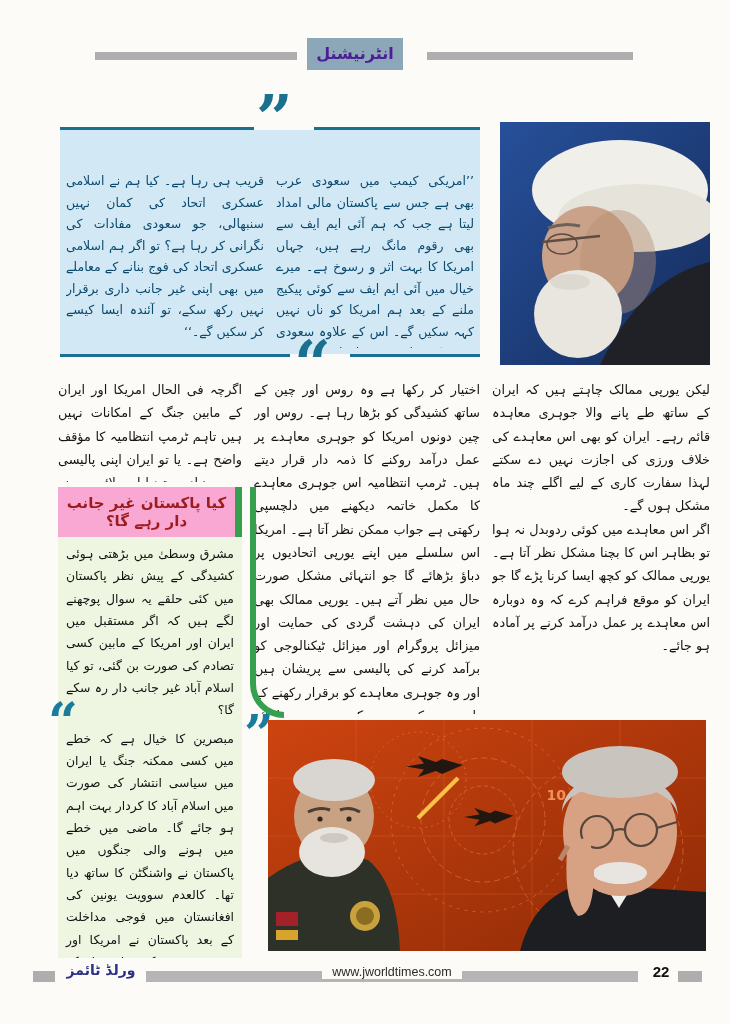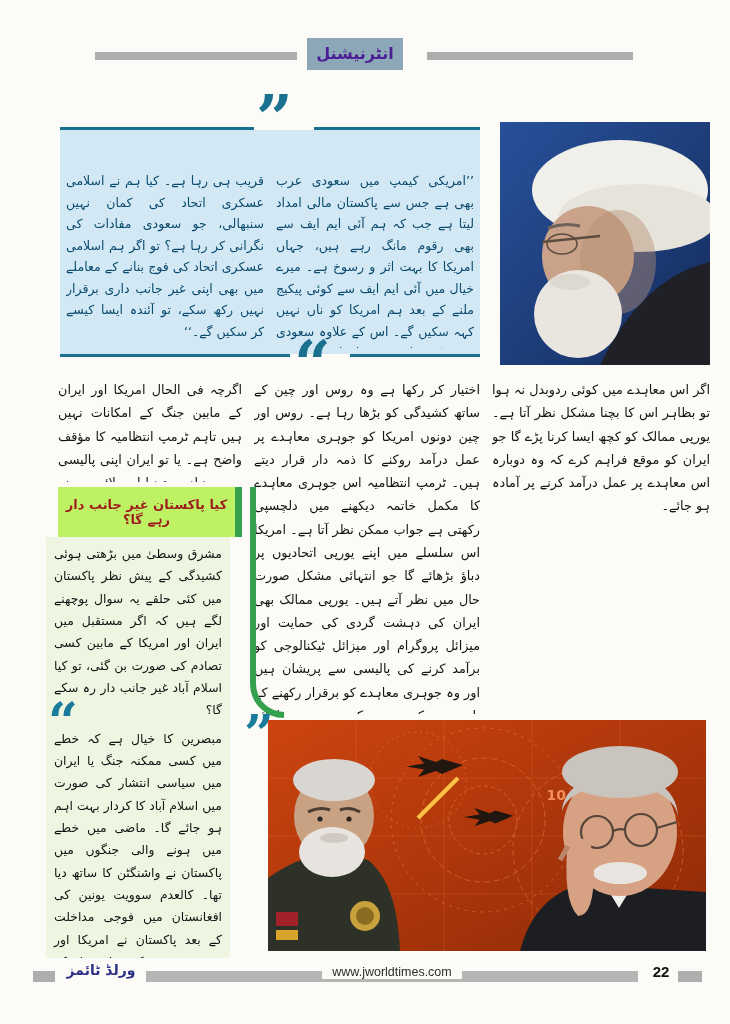--- a/index.html
+++ b/index.html
@@ -23,25 +23,25 @@
   .qmark { color:#19708f; font-size:64px; font-weight:bold; line-height:1; font-family:"DejaVu Serif", serif; }
   .qtitle { left:60px; top:136px; width:420px; text-align:center; color:#1d7f9f; font-weight:bold; font-size:20px; }
   .qcols { left:66px; top:170px; width:408px; height:178px; display:flex; flex-direction:row; gap:12px; overflow:hidden; }
   .qcol { flex:1; font-size:12.5px; line-height:1.72; text-align:justify; color:#0c4a6e; }
   
   .bodycol { font-size:12.8px; line-height:1.82; text-align:justify; color:#141414; overflow:hidden; }
   .col-right  { right:20px;  top:378px; width:218px; height:340px; }
   .col-middle { right:250px; top:378px; width:226px; height:336px; }
   .sidebar-intro { right:488px; top:378px; width:184px; height:104px; }
   .side-head {
-    right:488px; top:487px; width:184px; height:50px; background:#bef264;
-    border-right:7px solid #35a14f; color:#9d1c1c; font-weight:bold; font-size:13px;
+    right:488px; top:487px; width:184px; height:50px; background:#f9a8d4;
+    border-right:7px solid #35a14f; color:#9d1c1c; font-weight:bold; font-size:15px;
     display:flex; align-items:center; justify-content:center; text-align:center;
   }
-  .side-panel { right:500px; top:537px; width:184px; height:421px; background:#eef5e0; padding:6px 8px; overflow:hidden; }
+  .side-panel { right:488px; top:537px; width:184px; height:421px; background:#eef5e0; padding:6px 8px; overflow:hidden; }
   .side-panel p { font-size:12.4px; line-height:1.8; text-align:justify; color:#141414; margin-bottom:6px; }
   .green-elbow {
     left:250px; top:487px; width:34px; height:231px;
     border-left:6px solid #35a14f; border-bottom:6px solid #35a14f;
     border-bottom-left-radius:34px;
   }
   .pullquote-mark { color:#1a7c9c; font-size:52px; font-weight:bold; line-height:1; font-family:"DejaVu Serif", serif; }
   
   .photo { overflow:hidden; }
   
@@ -95,20 +95,21 @@
       <ellipse cx="118" cy="140" rx="38" ry="52" fill="#b68d73" opacity="0.45"></ellipse>
       <ellipse cx="78" cy="192" rx="44" ry="44" fill="#e9e6df"></ellipse>
       <ellipse cx="70" cy="160" rx="20" ry="8" fill="#ded9d0"></ellipse>
       <path d="M42,120 L100,114" stroke="#5d4c40" stroke-width="2.4" fill="none"></path>
       <ellipse cx="62" cy="122" rx="15" ry="10" fill="none" stroke="#5d4c40" stroke-width="1.6"></ellipse>
       <path d="M48,106 Q64,100 80,104" stroke="#6e6159" stroke-width="3" fill="none"></path>
     </svg>
   </div>
 
   <div class="abs bodycol col-right">
+    <p>لیکن یورپی ممالک چاہتے ہیں کہ ایران کے ساتھ طے پانے والا جوہری معاہدہ قائم رہے۔ ایران کو بھی اس معاہدے کی خلاف ورزی کی اجازت نہیں دے سکتے لہذا سفارت کاری کے لیے اگلے چند ماہ مشکل ہوں گے۔</p>
     <p>اگر اس معاہدے میں کوئی ردوبدل نہ ہوا تو بظاہر اس کا بچنا مشکل نظر آتا ہے۔ یورپی ممالک کو کچھ ایسا کرنا پڑے گا جو ایران کو موقع فراہم کرے کہ وہ دوبارہ اس معاہدے پر عمل درآمد کرنے پر آمادہ ہو جائے۔</p>
 
   </div>
 
   <div class="abs bodycol col-middle">
     <p>اختیار کر رکھا ہے وہ روس اور چین کے ساتھ کشیدگی کو بڑھا رہا ہے۔ روس اور چین دونوں امریکا کو جوہری معاہدے پر عمل درآمد روکنے کا ذمہ دار قرار دیتے ہیں۔ ٹرمپ انتظامیہ اس جوہری معاہدے کا مکمل خاتمہ دیکھنے میں دلچسپی رکھتی ہے جواب ممکن نظر آتا ہے۔ امریکا اس سلسلے میں اپنے یورپی اتحادیوں پر دباؤ بڑھائے گا جو انتہائی مشکل صورت حال میں نظر آتے ہیں۔ یورپی ممالک بھی ایران کی دہشت گردی کی حمایت اور میزائل پروگرام اور میزائل ٹیکنالوجی کو برآمد کرنے کی پالیسی سے پریشان ہیں اور وہ جوہری معاہدے کو برقرار رکھنے کے بارے میں کسی حد تک مبہم رویہ اپنائے ہوئے ہیں۔</p>
 
   </div>
 
   <div class="abs bodycol sidebar-intro">اگرچہ فی الحال امریکا اور ایران کے مابین جنگ کے امکانات نہیں ہیں تاہم ٹرمپ انتظامیہ کا مؤقف واضح ہے۔ یا تو ایران اپنی پالیسی میں بنیادی تبدیلیاں لائے، ورنہ امریکا ایران میں اقتدار کی تبدیلی کے لیے جو بھی بن پائے گا، کرے گا۔</div>

